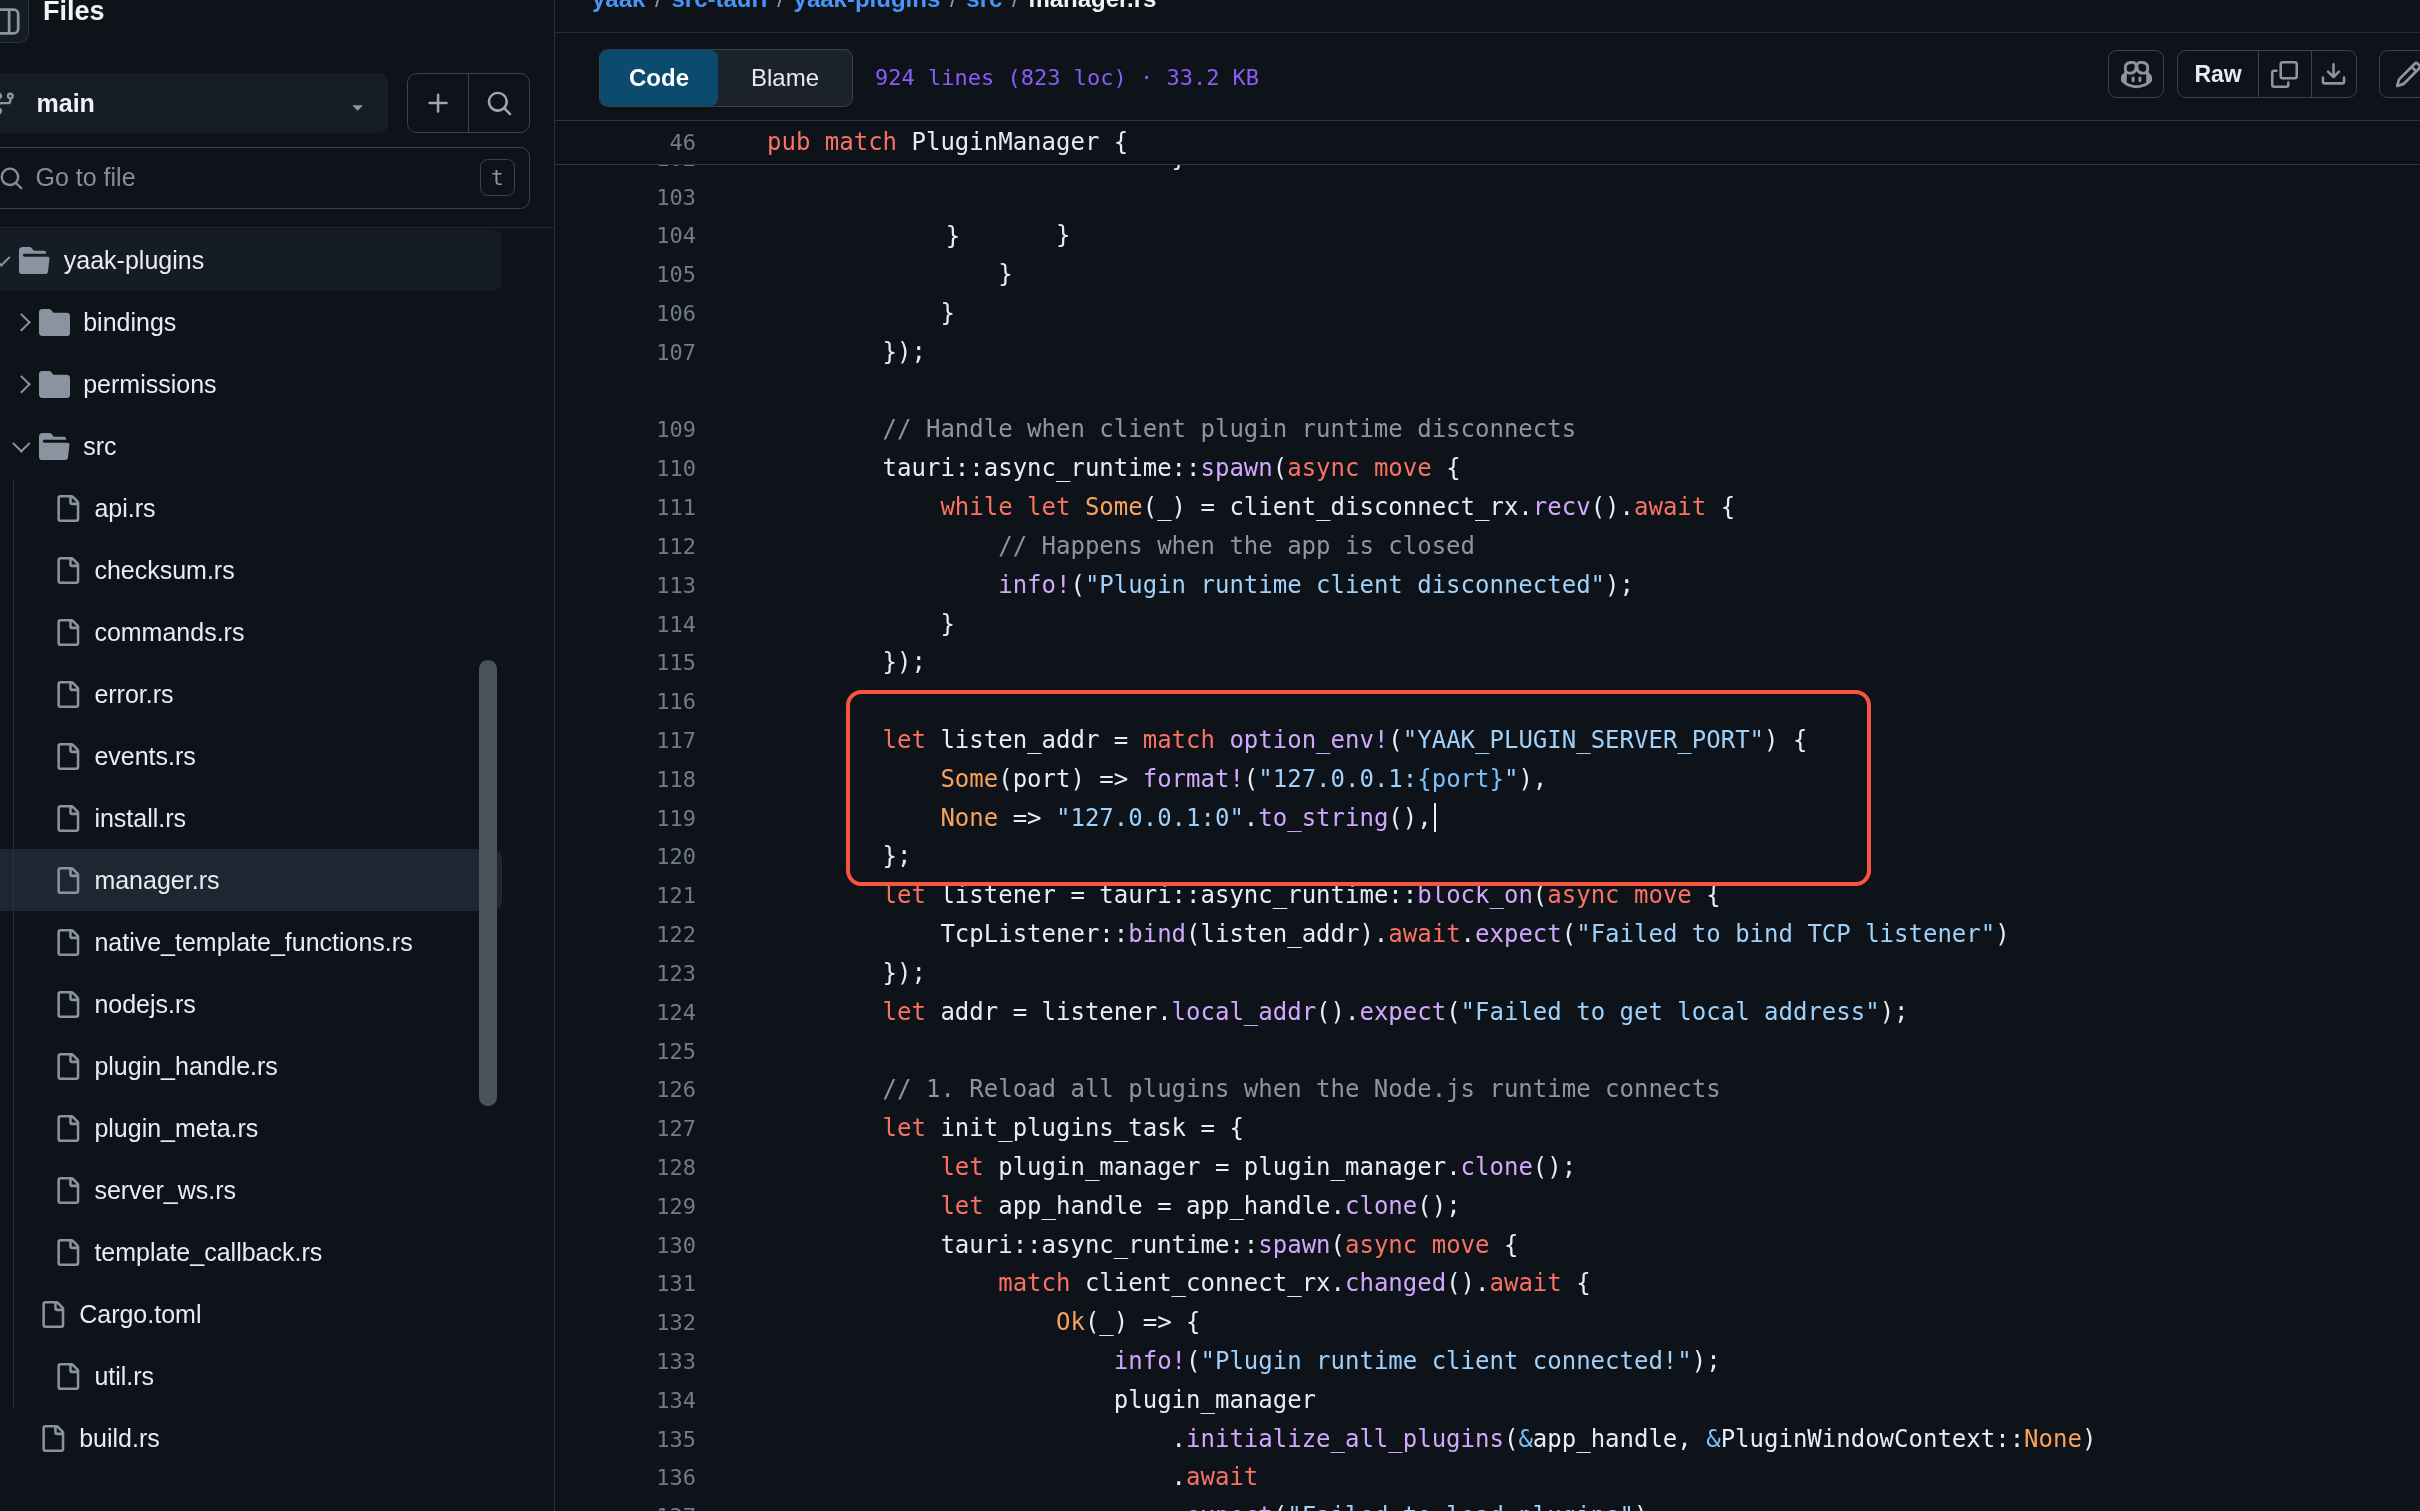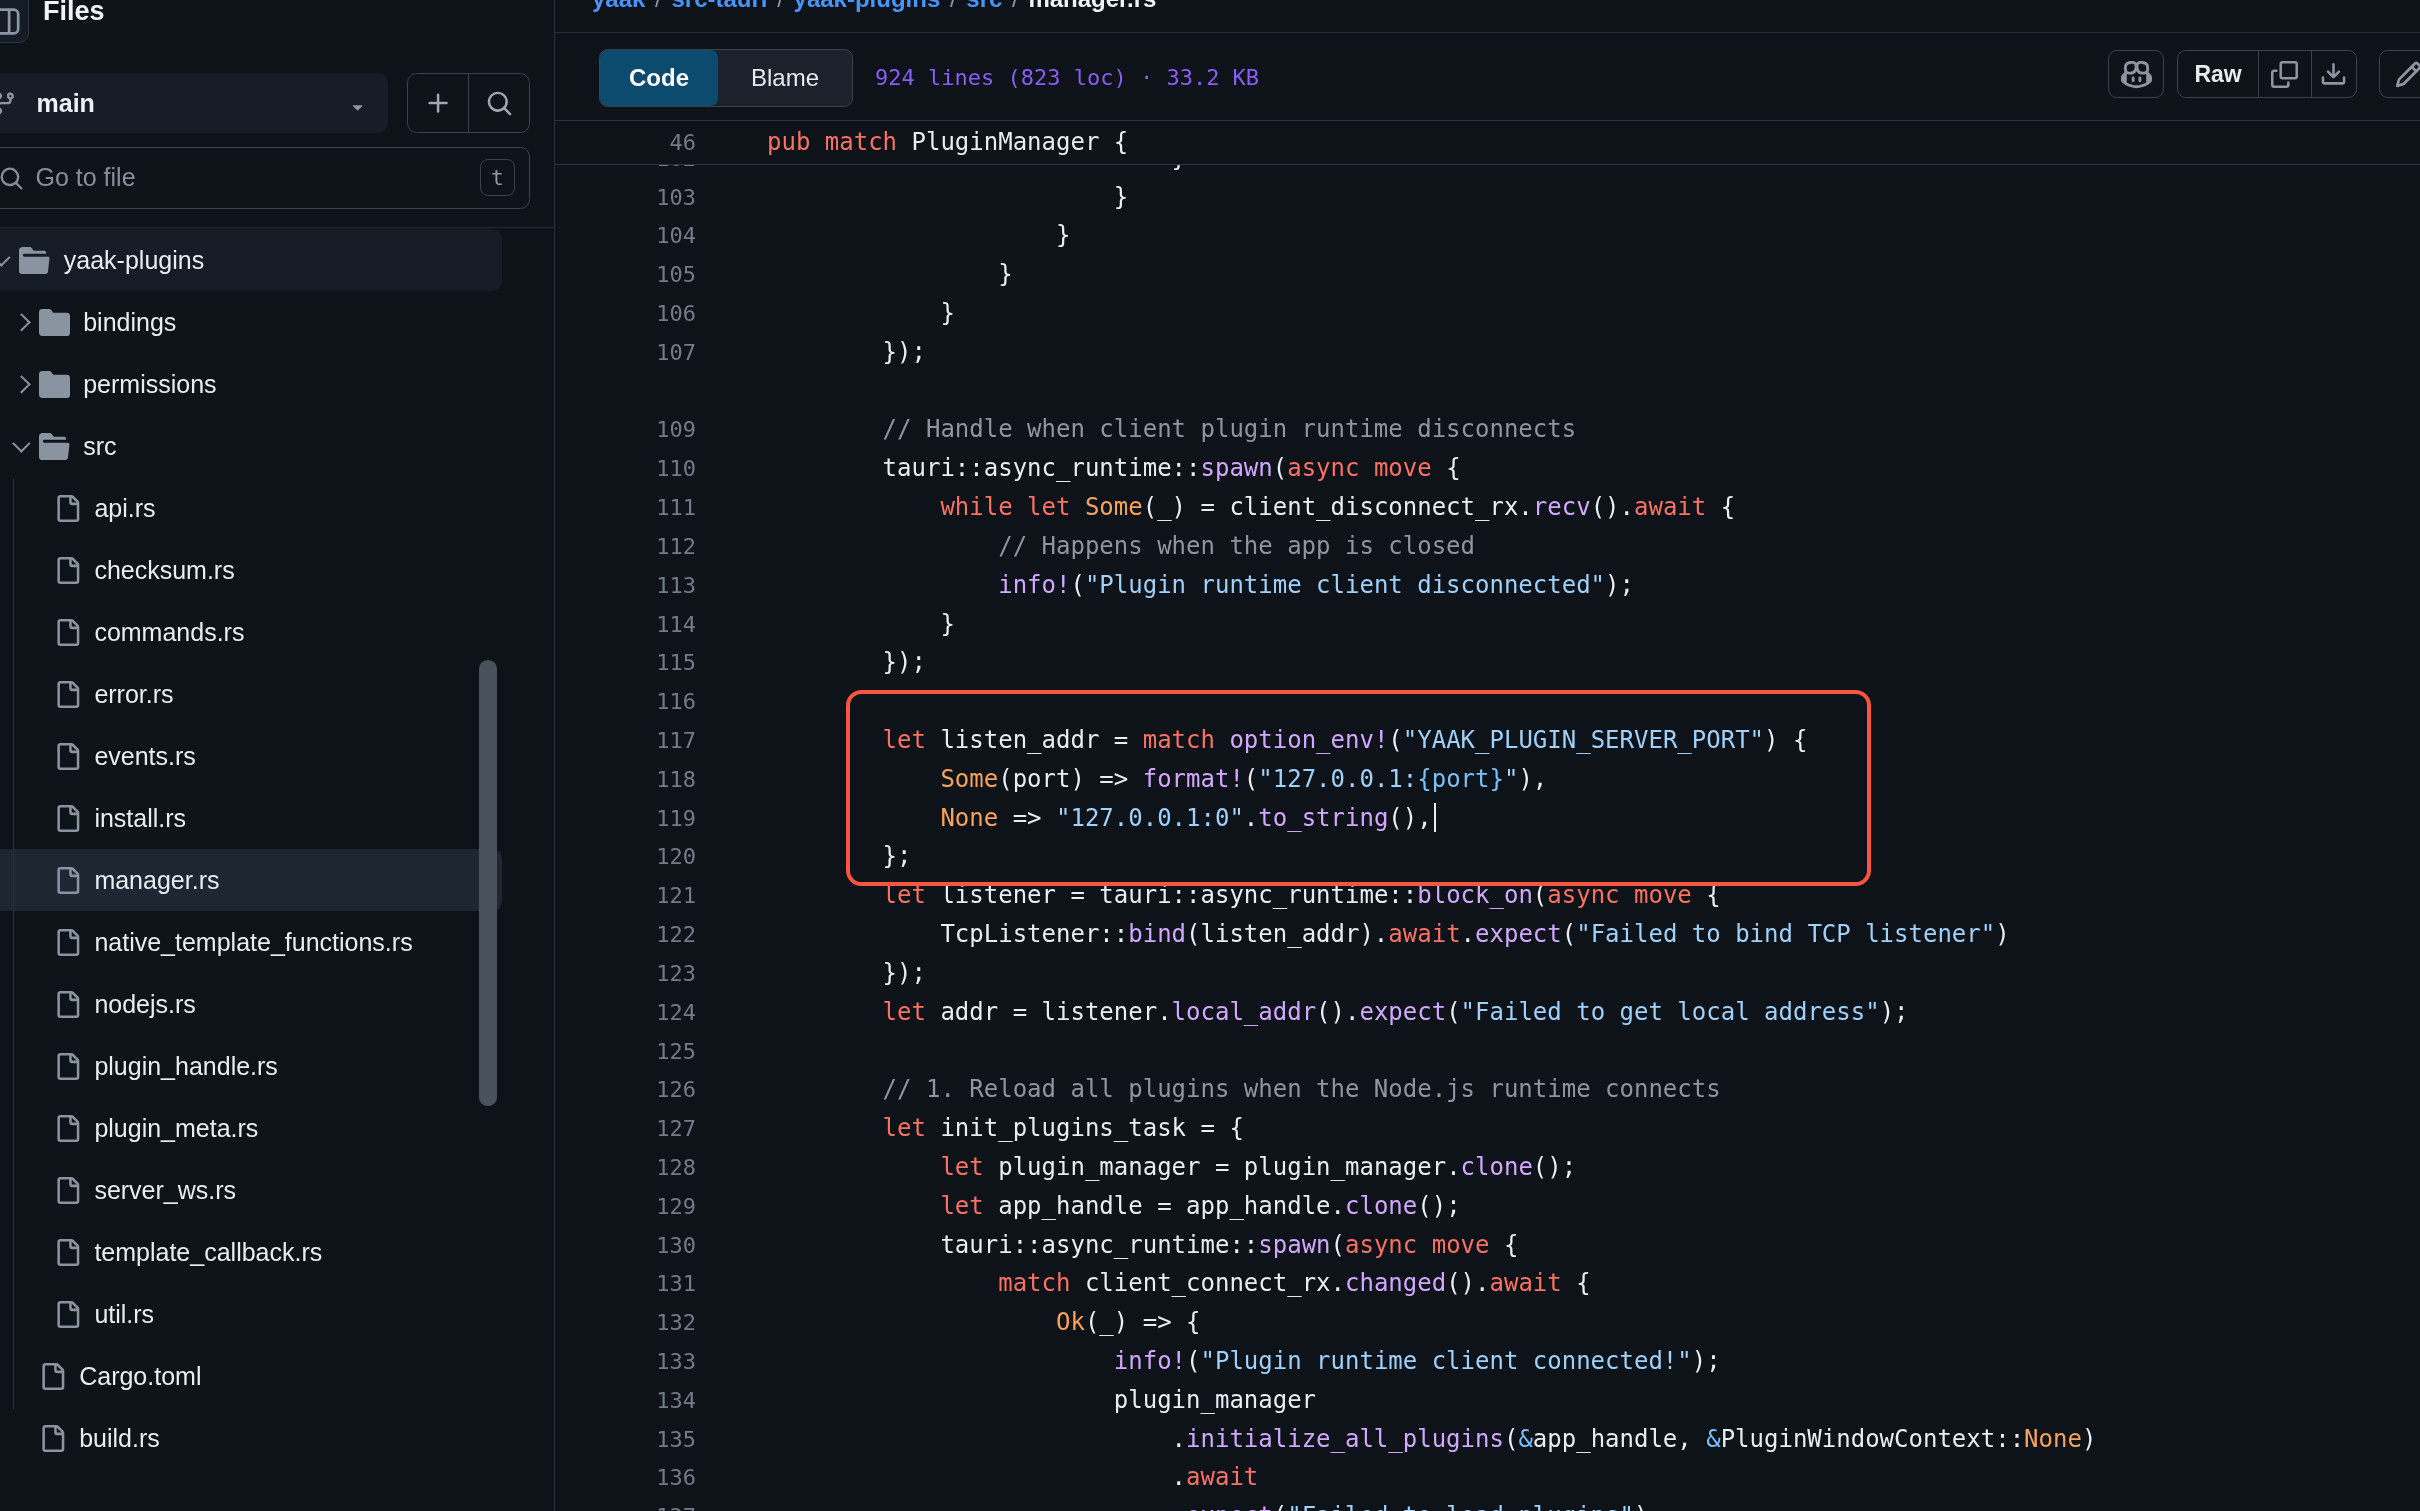--- a/index.html
+++ b/index.html
@@ -268,35 +268,35 @@
     <span class="label">server_ws.rs</span>
   </div>
         <div class="tree-row d2">
     <span class="chev none"></span>
 
     <svg class="ticon i-file octicon" width="27" height="27" viewBox="0 0 16 16" style="fill:#8a94a0">
       <path d="M2 1.75C2 .784 2.784 0 3.75 0h6.586c.464 0 .909.184 1.237.513l2.914 2.914c.329.328.513.773.513 1.237v9.586A1.75 1.75 0 0 1 13.25 16h-9.5A1.75 1.75 0 0 1 2 14.25Zm1.75-.25a.25.25 0 0 0-.25.25v12.5c0 .138.112.25.25.25h9.5a.25.25 0 0 0 .25-.25V6h-2.75A1.75 1.75 0 0 1 9 4.25V1.5Zm6.75.062V4.25c0 .138.112.25.25.25h2.688l-.011-.013-2.914-2.914-.013-.011Z"></path>
     </svg>
     <span class="label">template_callback.rs</span>
   </div>
+        <div class="tree-row d1">
+    <span class="chev none"></span>
+
+    <svg class="ticon i-file octicon" width="27" height="27" viewBox="0 0 16 16" style="fill:#8a94a0">
+      <path d="M2 1.75C2 .784 2.784 0 3.75 0h6.586c.464 0 .909.184 1.237.513l2.914 2.914c.329.328.513.773.513 1.237v9.586A1.75 1.75 0 0 1 13.25 16h-9.5A1.75 1.75 0 0 1 2 14.25Zm1.75-.25a.25.25 0 0 0-.25.25v12.5c0 .138.112.25.25.25h9.5a.25.25 0 0 0 .25-.25V6h-2.75A1.75 1.75 0 0 1 9 4.25V1.5Zm6.75.062V4.25c0 .138.112.25.25.25h2.688l-.011-.013-2.914-2.914-.013-.011Z"></path>
+    </svg>
+    <span class="label">Cargo.toml</span>
+  </div>
         <div class="tree-row d2">
     <span class="chev none"></span>
 
     <svg class="ticon i-file octicon" width="27" height="27" viewBox="0 0 16 16" style="fill:#8a94a0">
       <path d="M2 1.75C2 .784 2.784 0 3.75 0h6.586c.464 0 .909.184 1.237.513l2.914 2.914c.329.328.513.773.513 1.237v9.586A1.75 1.75 0 0 1 13.25 16h-9.5A1.75 1.75 0 0 1 2 14.25Zm1.75-.25a.25.25 0 0 0-.25.25v12.5c0 .138.112.25.25.25h9.5a.25.25 0 0 0 .25-.25V6h-2.75A1.75 1.75 0 0 1 9 4.25V1.5Zm6.75.062V4.25c0 .138.112.25.25.25h2.688l-.011-.013-2.914-2.914-.013-.011Z"></path>
     </svg>
     <span class="label">util.rs</span>
-  </div>
-        <div class="tree-row d1">
-    <span class="chev none"></span>
-
-    <svg class="ticon i-file octicon" width="27" height="27" viewBox="0 0 16 16" style="fill:#8a94a0">
-      <path d="M2 1.75C2 .784 2.784 0 3.75 0h6.586c.464 0 .909.184 1.237.513l2.914 2.914c.329.328.513.773.513 1.237v9.586A1.75 1.75 0 0 1 13.25 16h-9.5A1.75 1.75 0 0 1 2 14.25Zm1.75-.25a.25.25 0 0 0-.25.25v12.5c0 .138.112.25.25.25h9.5a.25.25 0 0 0 .25-.25V6h-2.75A1.75 1.75 0 0 1 9 4.25V1.5Zm6.75.062V4.25c0 .138.112.25.25.25h2.688l-.011-.013-2.914-2.914-.013-.011Z"></path>
-    </svg>
-    <span class="label">Cargo.toml</span>
   </div>
         <div class="tree-row d1">
     <span class="chev none"></span>
 
     <svg class="ticon i-file octicon" width="27" height="27" viewBox="0 0 16 16" style="fill:#8a94a0">
       <path d="M2 1.75C2 .784 2.784 0 3.75 0h6.586c.464 0 .909.184 1.237.513l2.914 2.914c.329.328.513.773.513 1.237v9.586A1.75 1.75 0 0 1 13.25 16h-9.5A1.75 1.75 0 0 1 2 14.25Zm1.75-.25a.25.25 0 0 0-.25.25v12.5c0 .138.112.25.25.25h9.5a.25.25 0 0 0 .25-.25V6h-2.75A1.75 1.75 0 0 1 9 4.25V1.5Zm6.75.062V4.25c0 .138.112.25.25.25h2.688l-.011-.013-2.914-2.914-.013-.011Z"></path>
     </svg>
     <span class="label">build.rs</span>
   </div>
       </div>
@@ -342,21 +342,21 @@
       </svg>
     </div>
 
     <div id="code-top-border"></div>
 
     <div id="code-area">
         <div class="code-row" style="top: 139px;">
     <div class="gutter">102</div>
     <div class="src"><span class="tk-w">                            }</span></div>
   </div>
-        <div class="code-row" style="top: 178px;">
+        <div class="code-row" style="top: 178px; flex-direction: column;">
     <div class="gutter">103</div>
     <div class="src"><span class="tk-w">                        }</span></div>
   </div>
         <div class="code-row" style="top: 216px;">
     <div class="gutter">104</div>
     <div class="src"><span class="tk-w">                    }</span></div>
   </div>
         <div class="code-row" style="top: 255px;">
     <div class="gutter">105</div>
     <div class="src"><span class="tk-w">                }</span></div>

